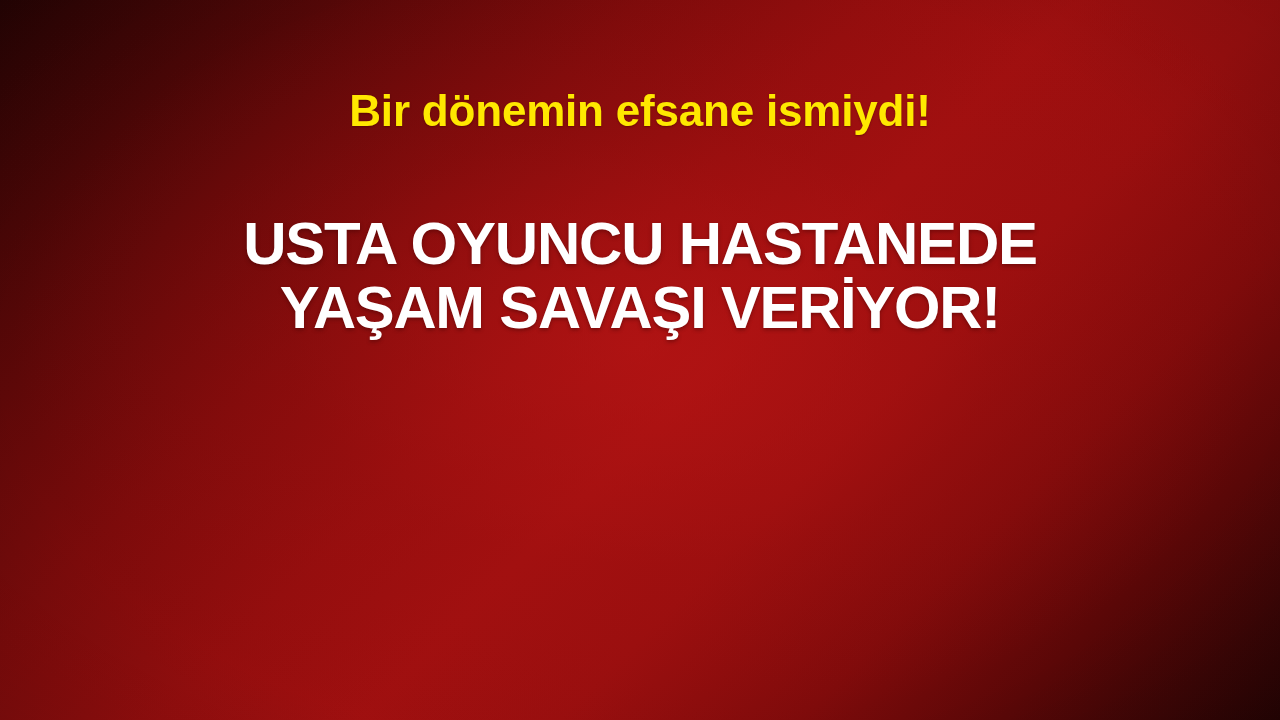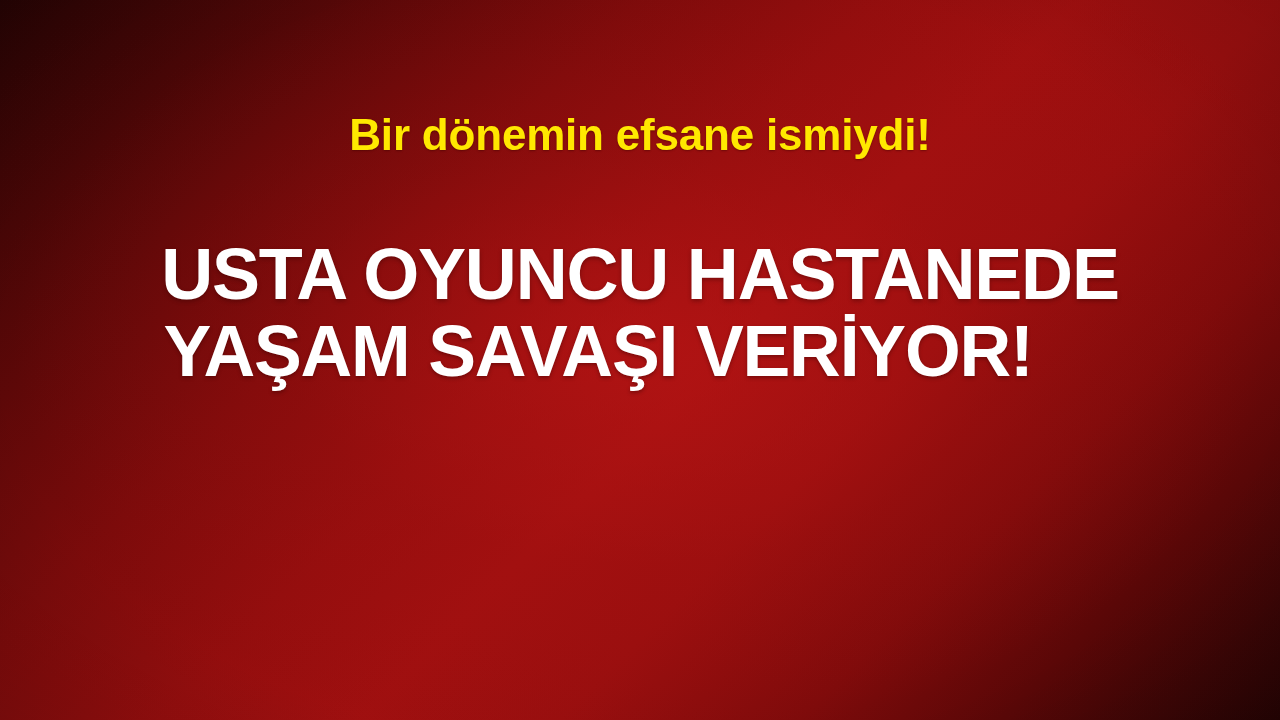--- a/index.html
+++ b/index.html
@@ -69,36 +69,36 @@
     width: 100%;
     height: 100%;
     display: flex;
     flex-direction: column;
     align-items: center;
     justify-content: flex-start;
     box-sizing: border-box;
   }
 
   .kicker {
-    margin-top: 112px;
+    margin-top: 88px;
     color: #ffe800;
     font-size: 44px;
     font-weight: 700;
     line-height: 1.05;
     letter-spacing: -0.2px;
     text-align: center;
     white-space: nowrap;
     text-shadow: 0 1px 2px rgba(60, 0, 0, 0.45);
   }
 
   .headline {
     margin-top: 78px;
-    text-align: left;
+    text-align: center;
     color: #ffffff;
-    font-size: 72px;
+    font-size: 60px;
     font-weight: 700;
     line-height: 1.07;
     letter-spacing: -1.2px;
     text-shadow: 0 2px 4px rgba(50, 0, 0, 0.40);
   }
 
   .headline-line {
     display: block;
     white-space: nowrap;
   }

